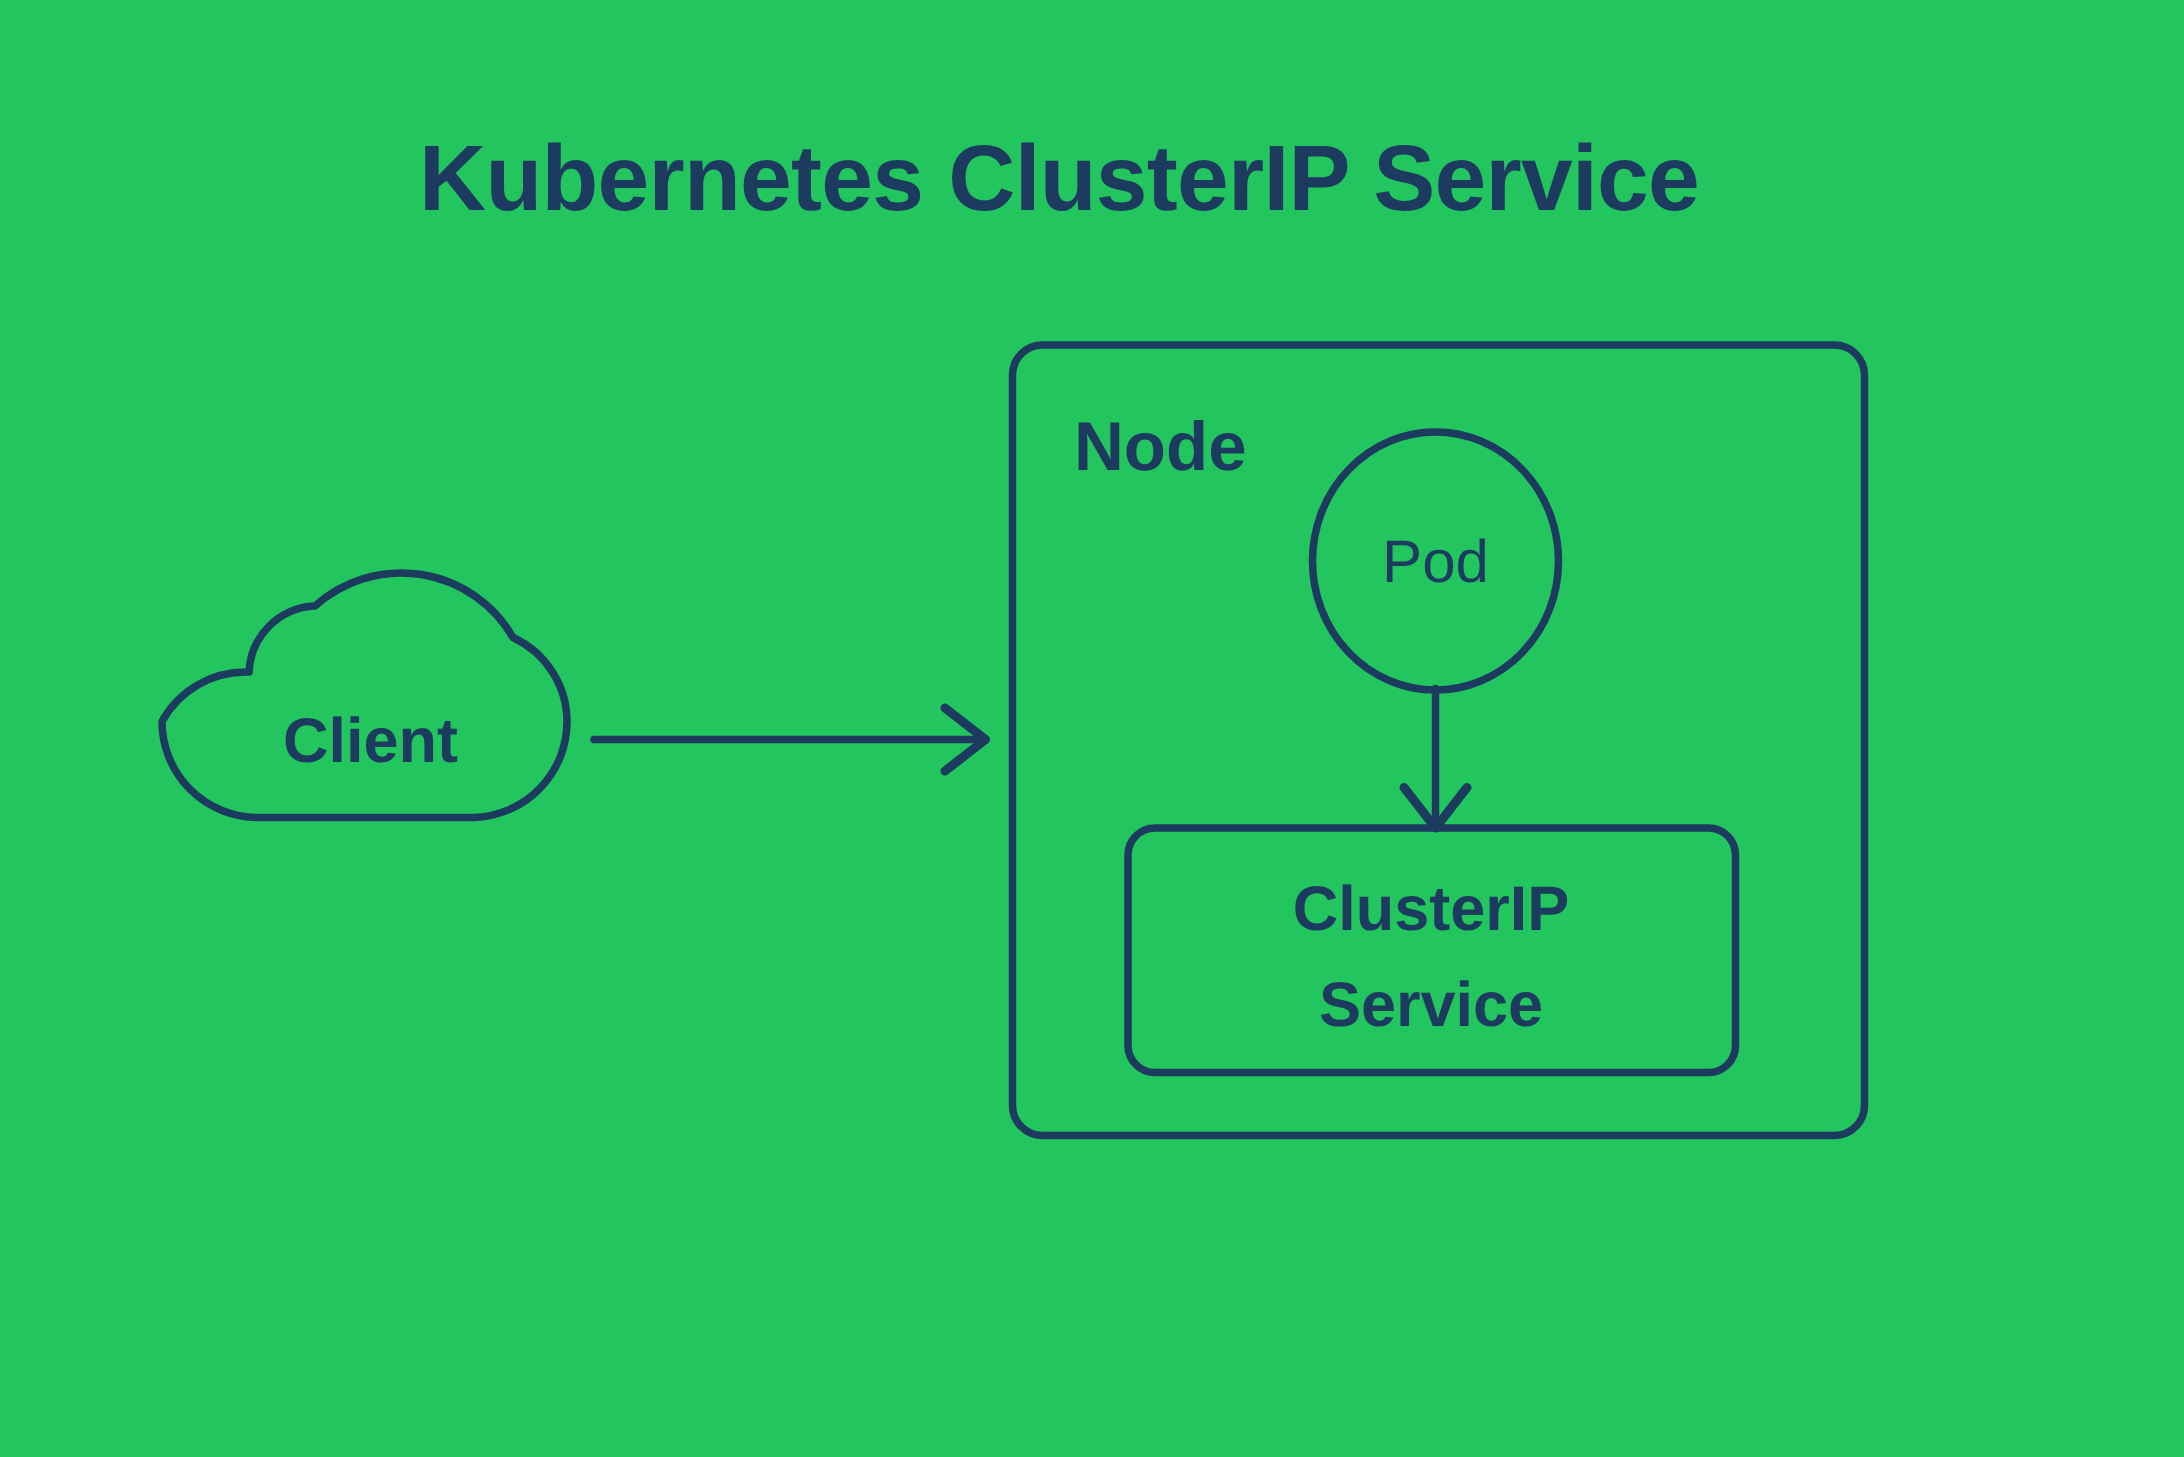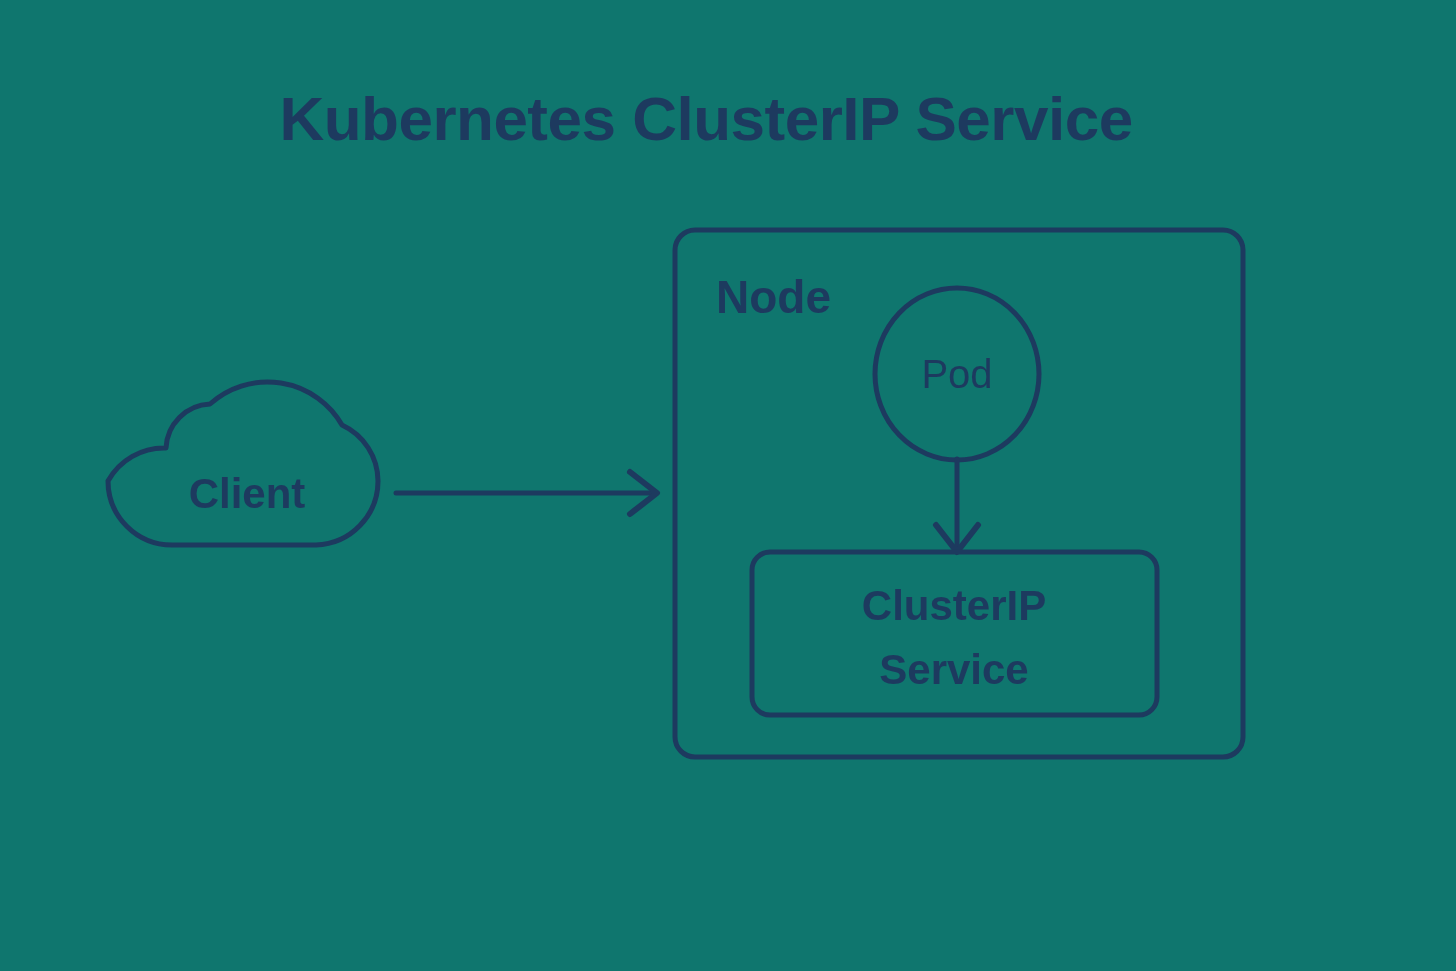--- a/index.html
+++ b/index.html
@@ -11,21 +11,21 @@
     width: 1456px;
     height: 971px;
     background: #fdfdfd;
     font-family: "Liberation Sans", sans-serif;
     overflow: hidden;
   }
   #canvas {
     position: relative;
     width: 1456px;
     height: 971px;
-    background: #0f766e;
+    background: #22c55e;
   }
   #diagram-svg {
     position: absolute;
     left: 0;
     top: 0;
     width: 1456px;
     height: 971px;
     display: block;
   }
   .diagram-title {

